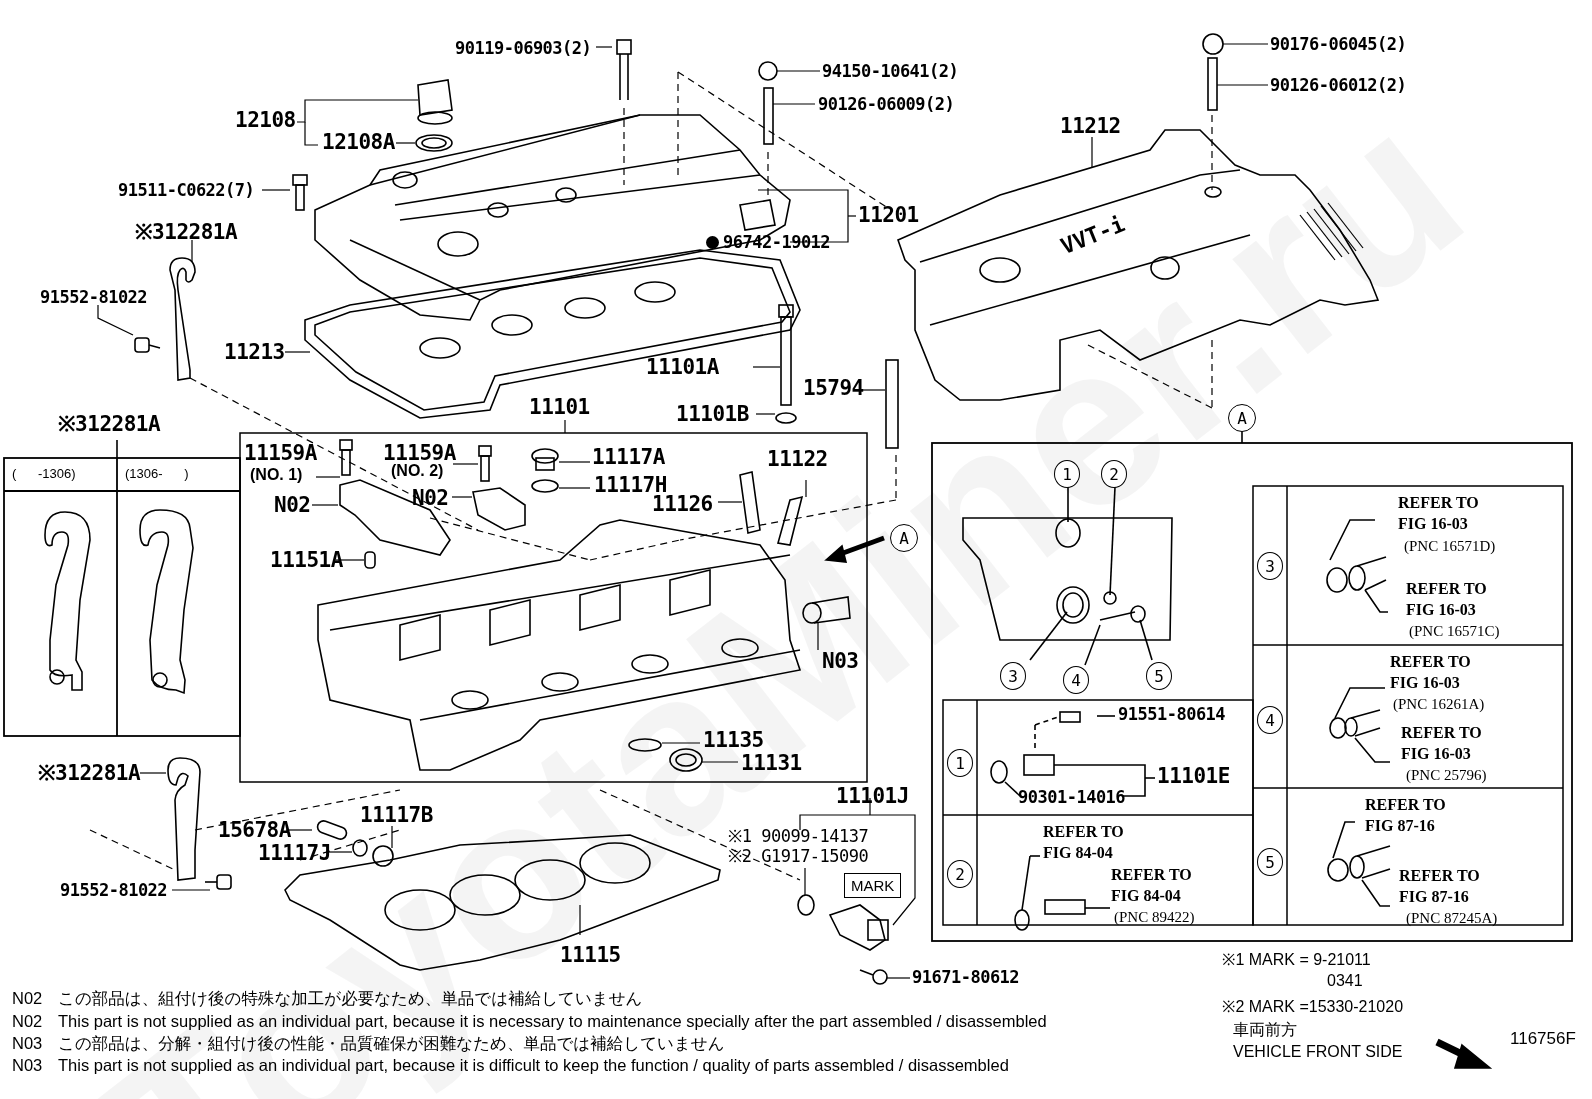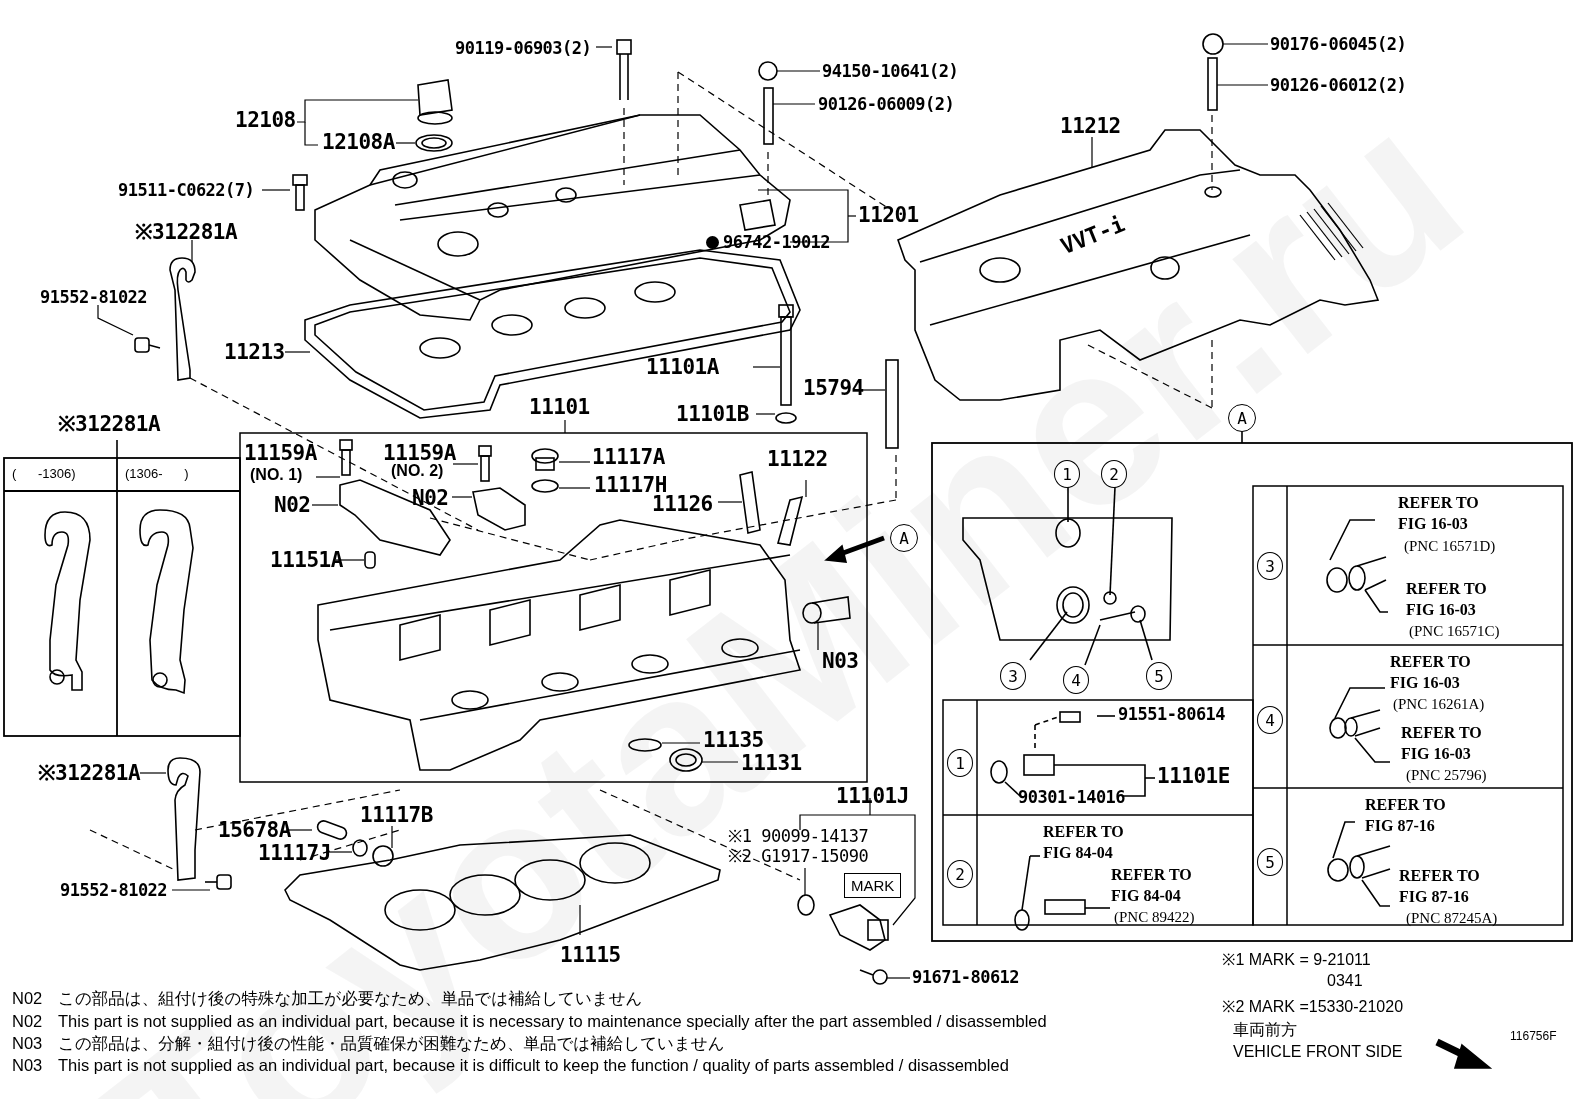--- a/index.html
+++ b/index.html
@@ -440,18 +440,18 @@
 FIG 87-16</div>
 <div class="refer" style="left:1399px;top:865px">REFER TO
 FIG 87-16</div>
 <div class="refer" style="left:1406px;top:907px"><span class="pnc">(PNC 87245A)</span></div>
 
 <div class="footer-txt" style="left:1222px;top:948px">※1 MARK = 9-21011</div>
 <div class="footer-txt" style="left:1327px;top:972px">0341</div>
 <div class="footer-txt" style="left:1222px;top:995px">※2 MARK =15330-21020</div>
 <div class="footer-txt" style="left:1233px;top:1020px">車両前方</div>
 <div class="footer-txt" style="left:1233px;top:1043px">VEHICLE FRONT SIDE</div>
-<div class="footer-txt" style="left:1510px;top:1029px;font-size:12px">116756F</div>
+<div class="footer-txt" style="left:1510px;top:1029px;font-size:17px">116756F</div>
 
 <div class="note" style="top:990px"><span class="code">N02</span><span>この部品は、組付け後の特殊な加工が必要なため、単品では補給していません</span></div>
 <div class="note" style="top:1013px"><span class="code">N02</span><span>This part is not supplied as an individual part, because it is necessary to maintenance specially after the part assembled / disassembled</span></div>
 <div class="note" style="top:1035px"><span class="code">N03</span><span>この部品は、分解・組付け後の性能・品質確保が困難なため、単品では補給していません</span></div>
 <div class="note" style="top:1057px"><span class="code">N03</span><span>This part is not supplied as an individual part, because it is difficult to keep the function / quality of parts  assembled / disassembled</span></div>
 
 </body></html>

